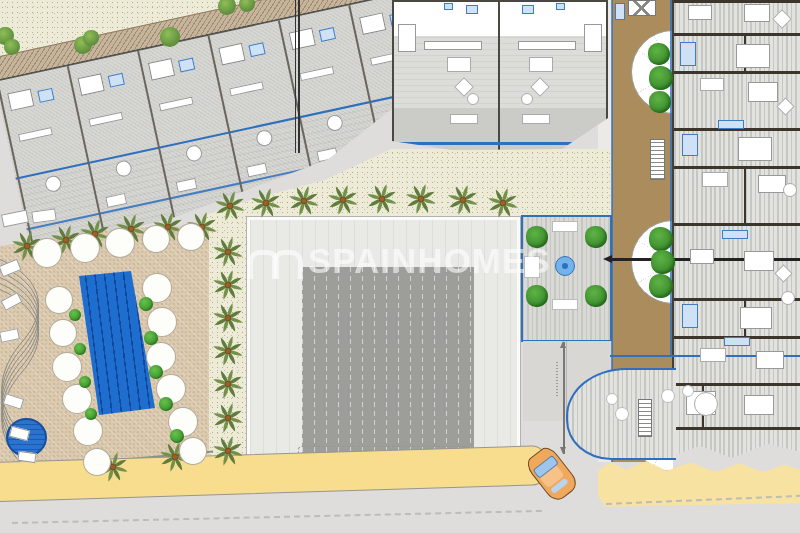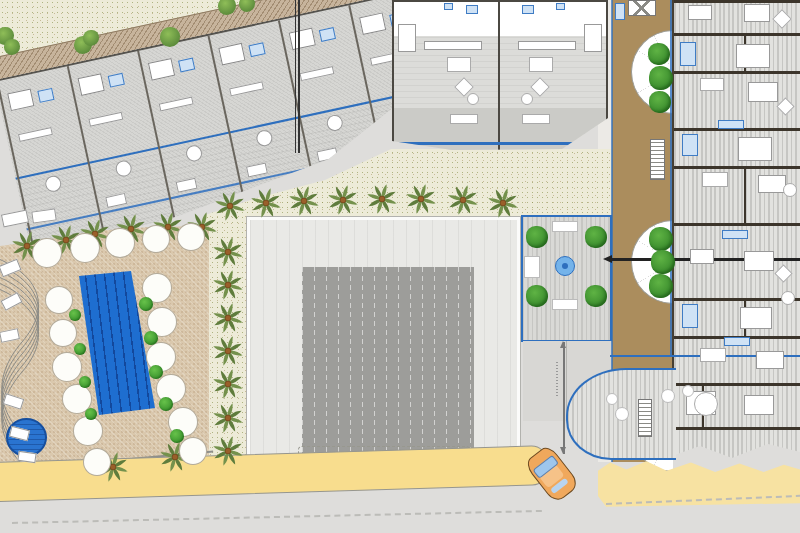--- a/index.html
+++ b/index.html
@@ -578,14 +578,19 @@
       <div class="shp" style="left: 524px; top: 256px; width: 16px; height: 22px; background: rgb(255, 255, 255); border: 1px solid rgb(187, 187, 187); transform: none;"></div>
       <div class="shp" style="left: 552px; top: 221px; width: 26px; height: 11px; background: rgb(255, 255, 255); border: 1px solid rgb(187, 187, 187); transform: none;"></div>
       <div class="shp" style="left: 552px; top: 299px; width: 26px; height: 11px; background: rgb(255, 255, 255); border: 1px solid rgb(187, 187, 187); transform: none;"></div>
       <div class="shp" style="left: 555px; top: 256px; width: 20px; height: 20px; background: rgb(116, 179, 234); border: 1px solid rgb(46, 111, 190); border-radius: 50%;"></div>
       <div class="shp" style="left: 562px; top: 263px; width: 6px; height: 6px; background: rgb(46, 111, 190); border: none; border-radius: 50%;"></div>
       <div class="shp stairs" style="left: 650px; top: 139px; width: 15px; height: 41px; background: rgb(255, 255, 255); border: 1px solid rgb(119, 119, 119); transform: none;"></div>
       <div class="shp stairs" style="left: 638px; top: 399px; width: 14px; height: 38px; background: rgb(255, 255, 255); border: 1px solid rgb(119, 119, 119); transform: none;"></div>
       <div class="shp xsq" style="left: 628px; top: 0px; width: 28px; height: 16px; background: rgb(255, 255, 255); border: 1px solid rgb(119, 119, 119); transform: none;"></div>
     </div>
 
+  <div id="watermark">
+    <span class="arch"></span>
+    <span class="arch"></span>
+    <span class="wm-text" style="margin-left:5px;">SPAINHOMES</span>
+  </div>
 
 </div>
 
 </body></html>

